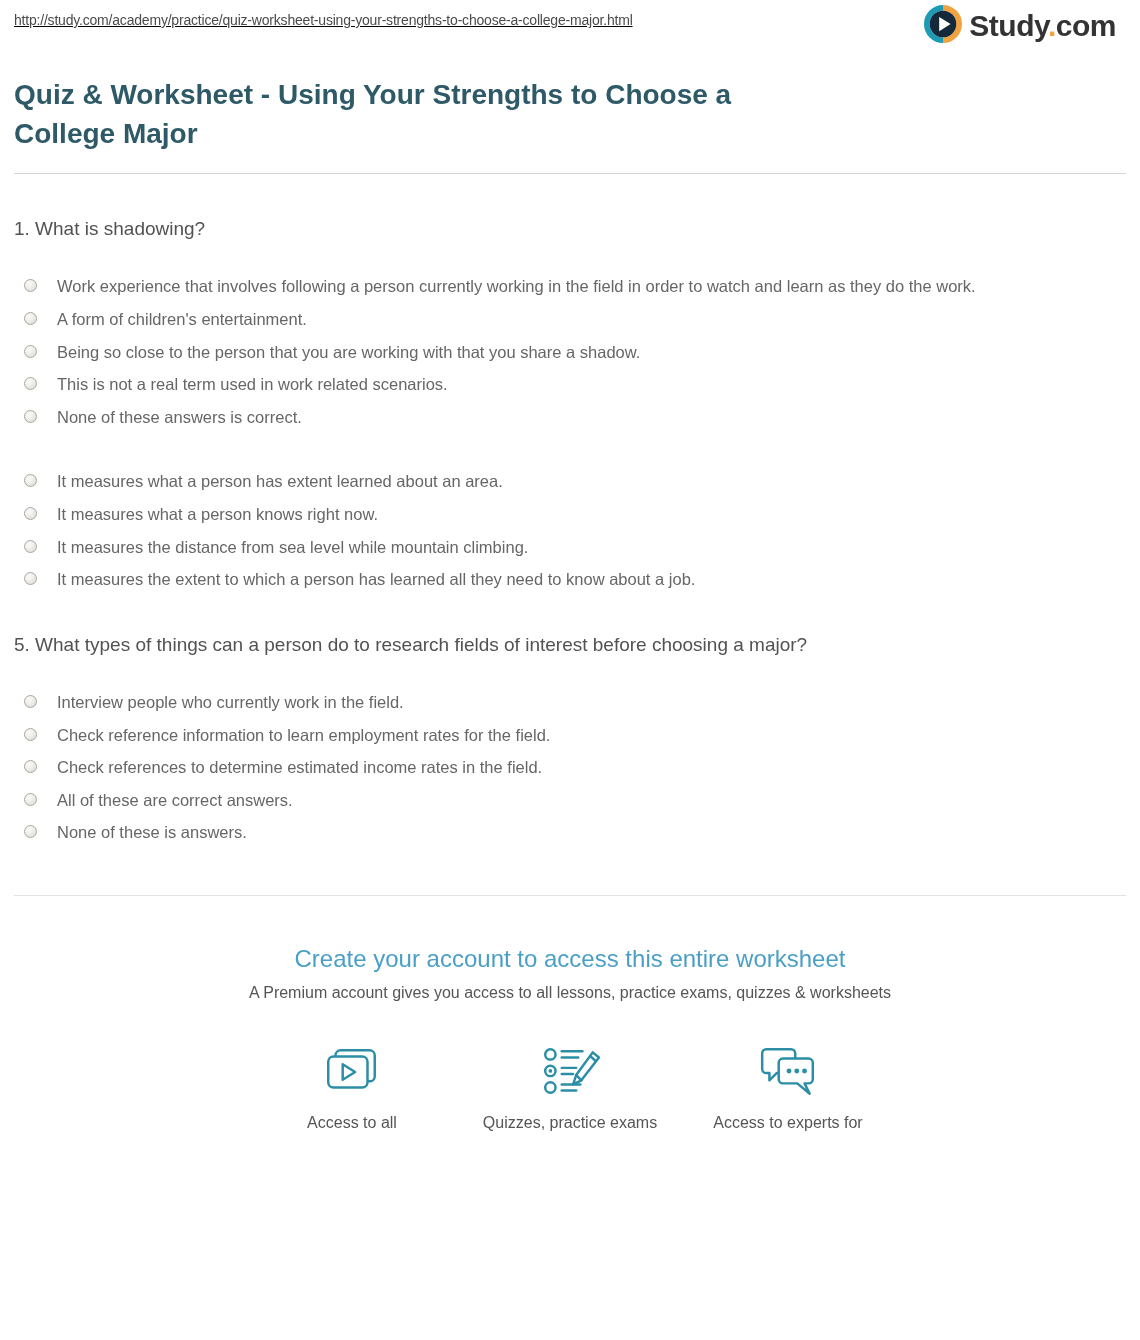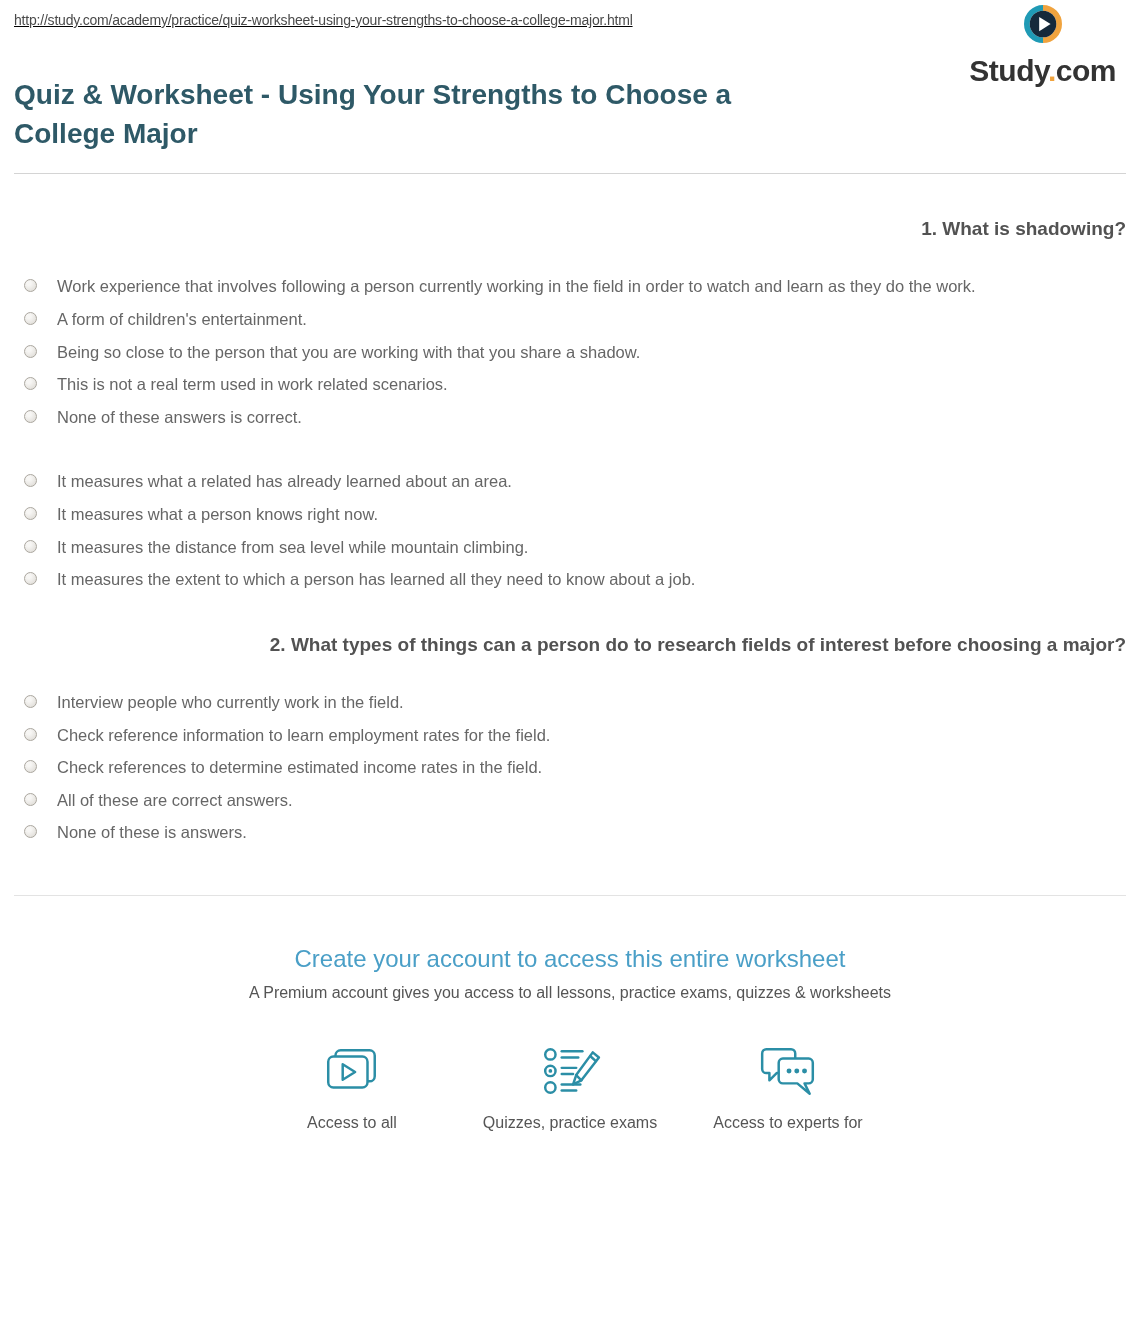--- a/index.html
+++ b/index.html
@@ -21,21 +21,20 @@
     letter-spacing: -0.2px;
   }
   .logo {
     position: absolute;
     top: 5px;
     right: 10px;
     display: flex;
     align-items: center;
     gap: 7px;
     cursor: pointer;
-    flex-direction: column;
   }
   .logo-text {
     font-size: 30px;
     font-weight: 700;
     color: #333333;
     letter-spacing: -0.5px;
   }
   .logo-text .dot { color: #f0a33e; }
 
   
@@ -55,24 +54,23 @@
   .rule-light {
     border: none;
     border-top: 1px solid #e3e3e3;
     margin: 0;
   }
 
   
   .question { margin-top: 44px; }
   .question-heading {
     font-size: 19px;
-    font-weight: 700;
+    font-weight: 400;
     color: #525252;
     margin: 0 0 36px 0;
-    text-align: right;
   }
   .option {
     display: flex;
     align-items: flex-start;
     margin-top: 12px;
     cursor: pointer;
   }
   .radio {
     width: 13px;
     height: 13px;
@@ -166,38 +164,38 @@
       </div>
       <div class="option">
         <span class="radio"></span>
         <span class="option-label">None of these answers is correct.</span>
       </div>
     </div>
 
     <div class="question">
       <div class="option">
         <span class="radio"></span>
-        <span class="option-label">It measures what a related has already learned about an area.</span>
+        <span class="option-label">It measures what a person has extent learned about an area.</span>
       </div>
       <div class="option">
         <span class="radio"></span>
         <span class="option-label">It measures what a person knows right now.</span>
       </div>
       <div class="option">
         <span class="radio"></span>
         <span class="option-label">It measures the distance from sea level while mountain climbing.</span>
       </div>
       <div class="option">
         <span class="radio"></span>
         <span class="option-label">It measures the extent to which a person has learned all they need to know about a job.</span>
       </div>
     </div>
 
     <div class="question">
-      <h2 class="question-heading">2. What types of things can a person do to research fields of interest before choosing a major?</h2>
+      <h2 class="question-heading">5. What types of things can a person do to research fields of interest before choosing a major?</h2>
       <div class="option">
         <span class="radio"></span>
         <span class="option-label">Interview people who currently work in the field.</span>
       </div>
       <div class="option">
         <span class="radio"></span>
         <span class="option-label">Check reference information to learn employment rates for the field.</span>
       </div>
       <div class="option">
         <span class="radio"></span>

